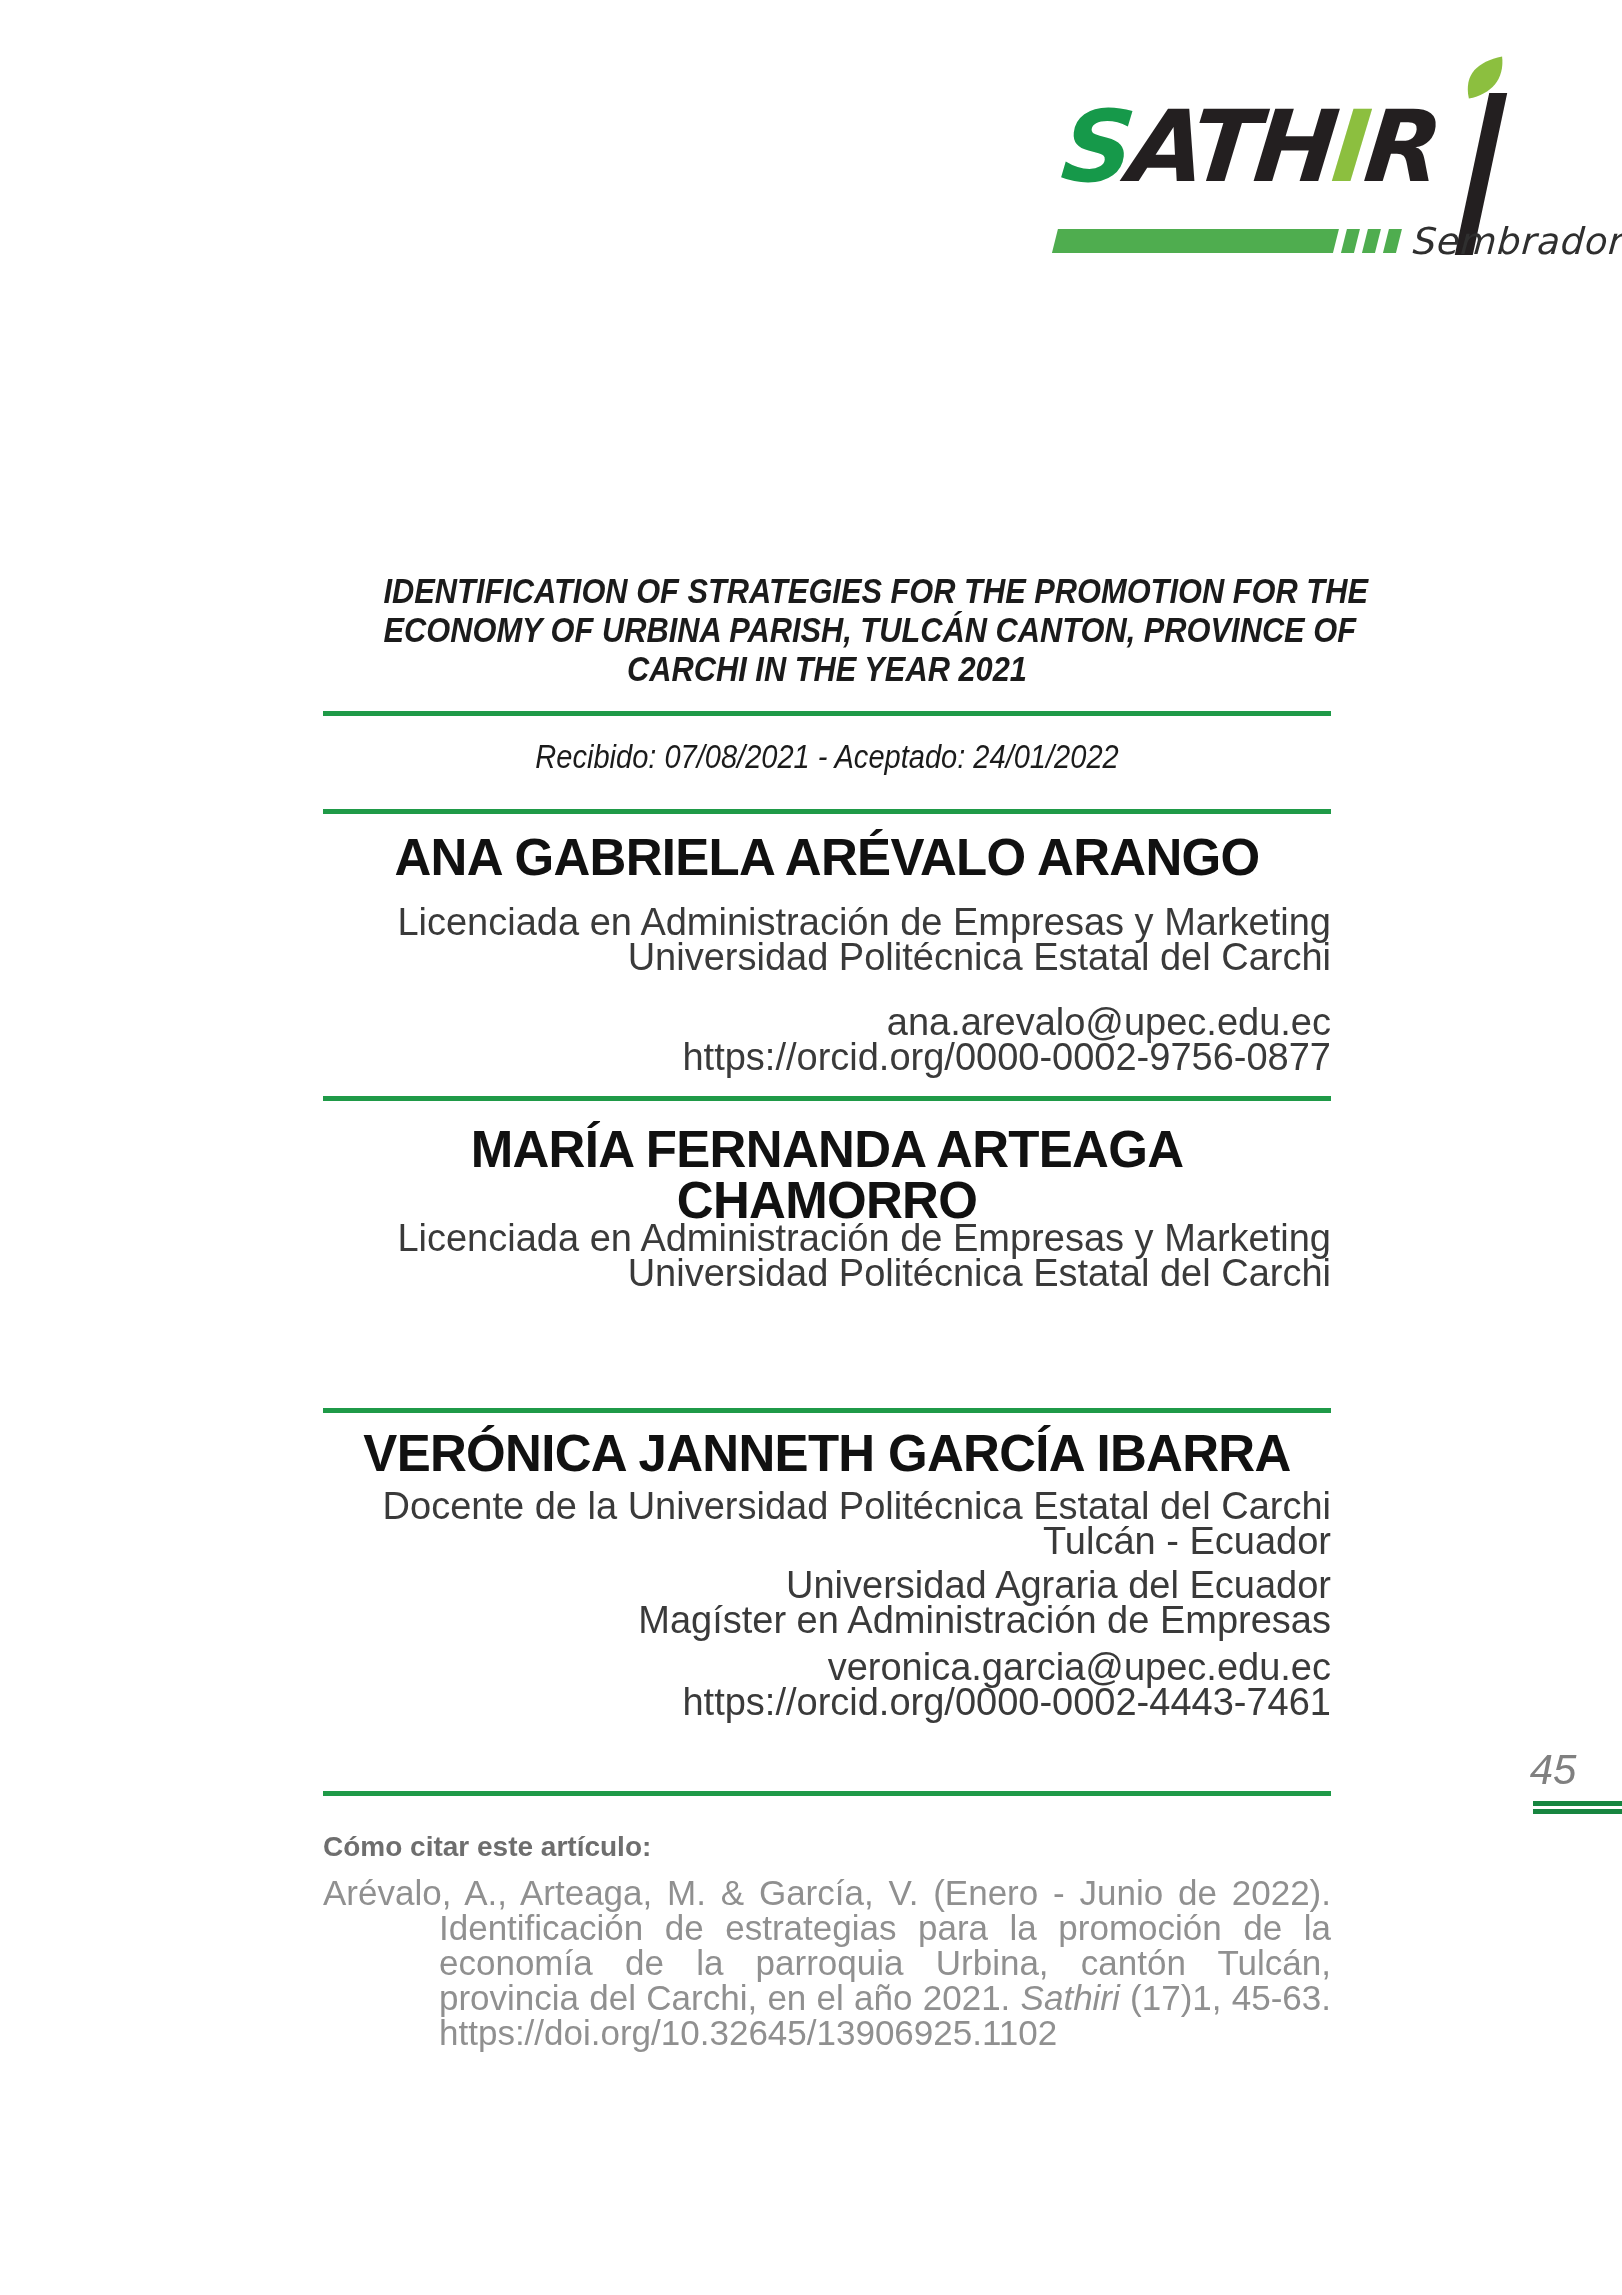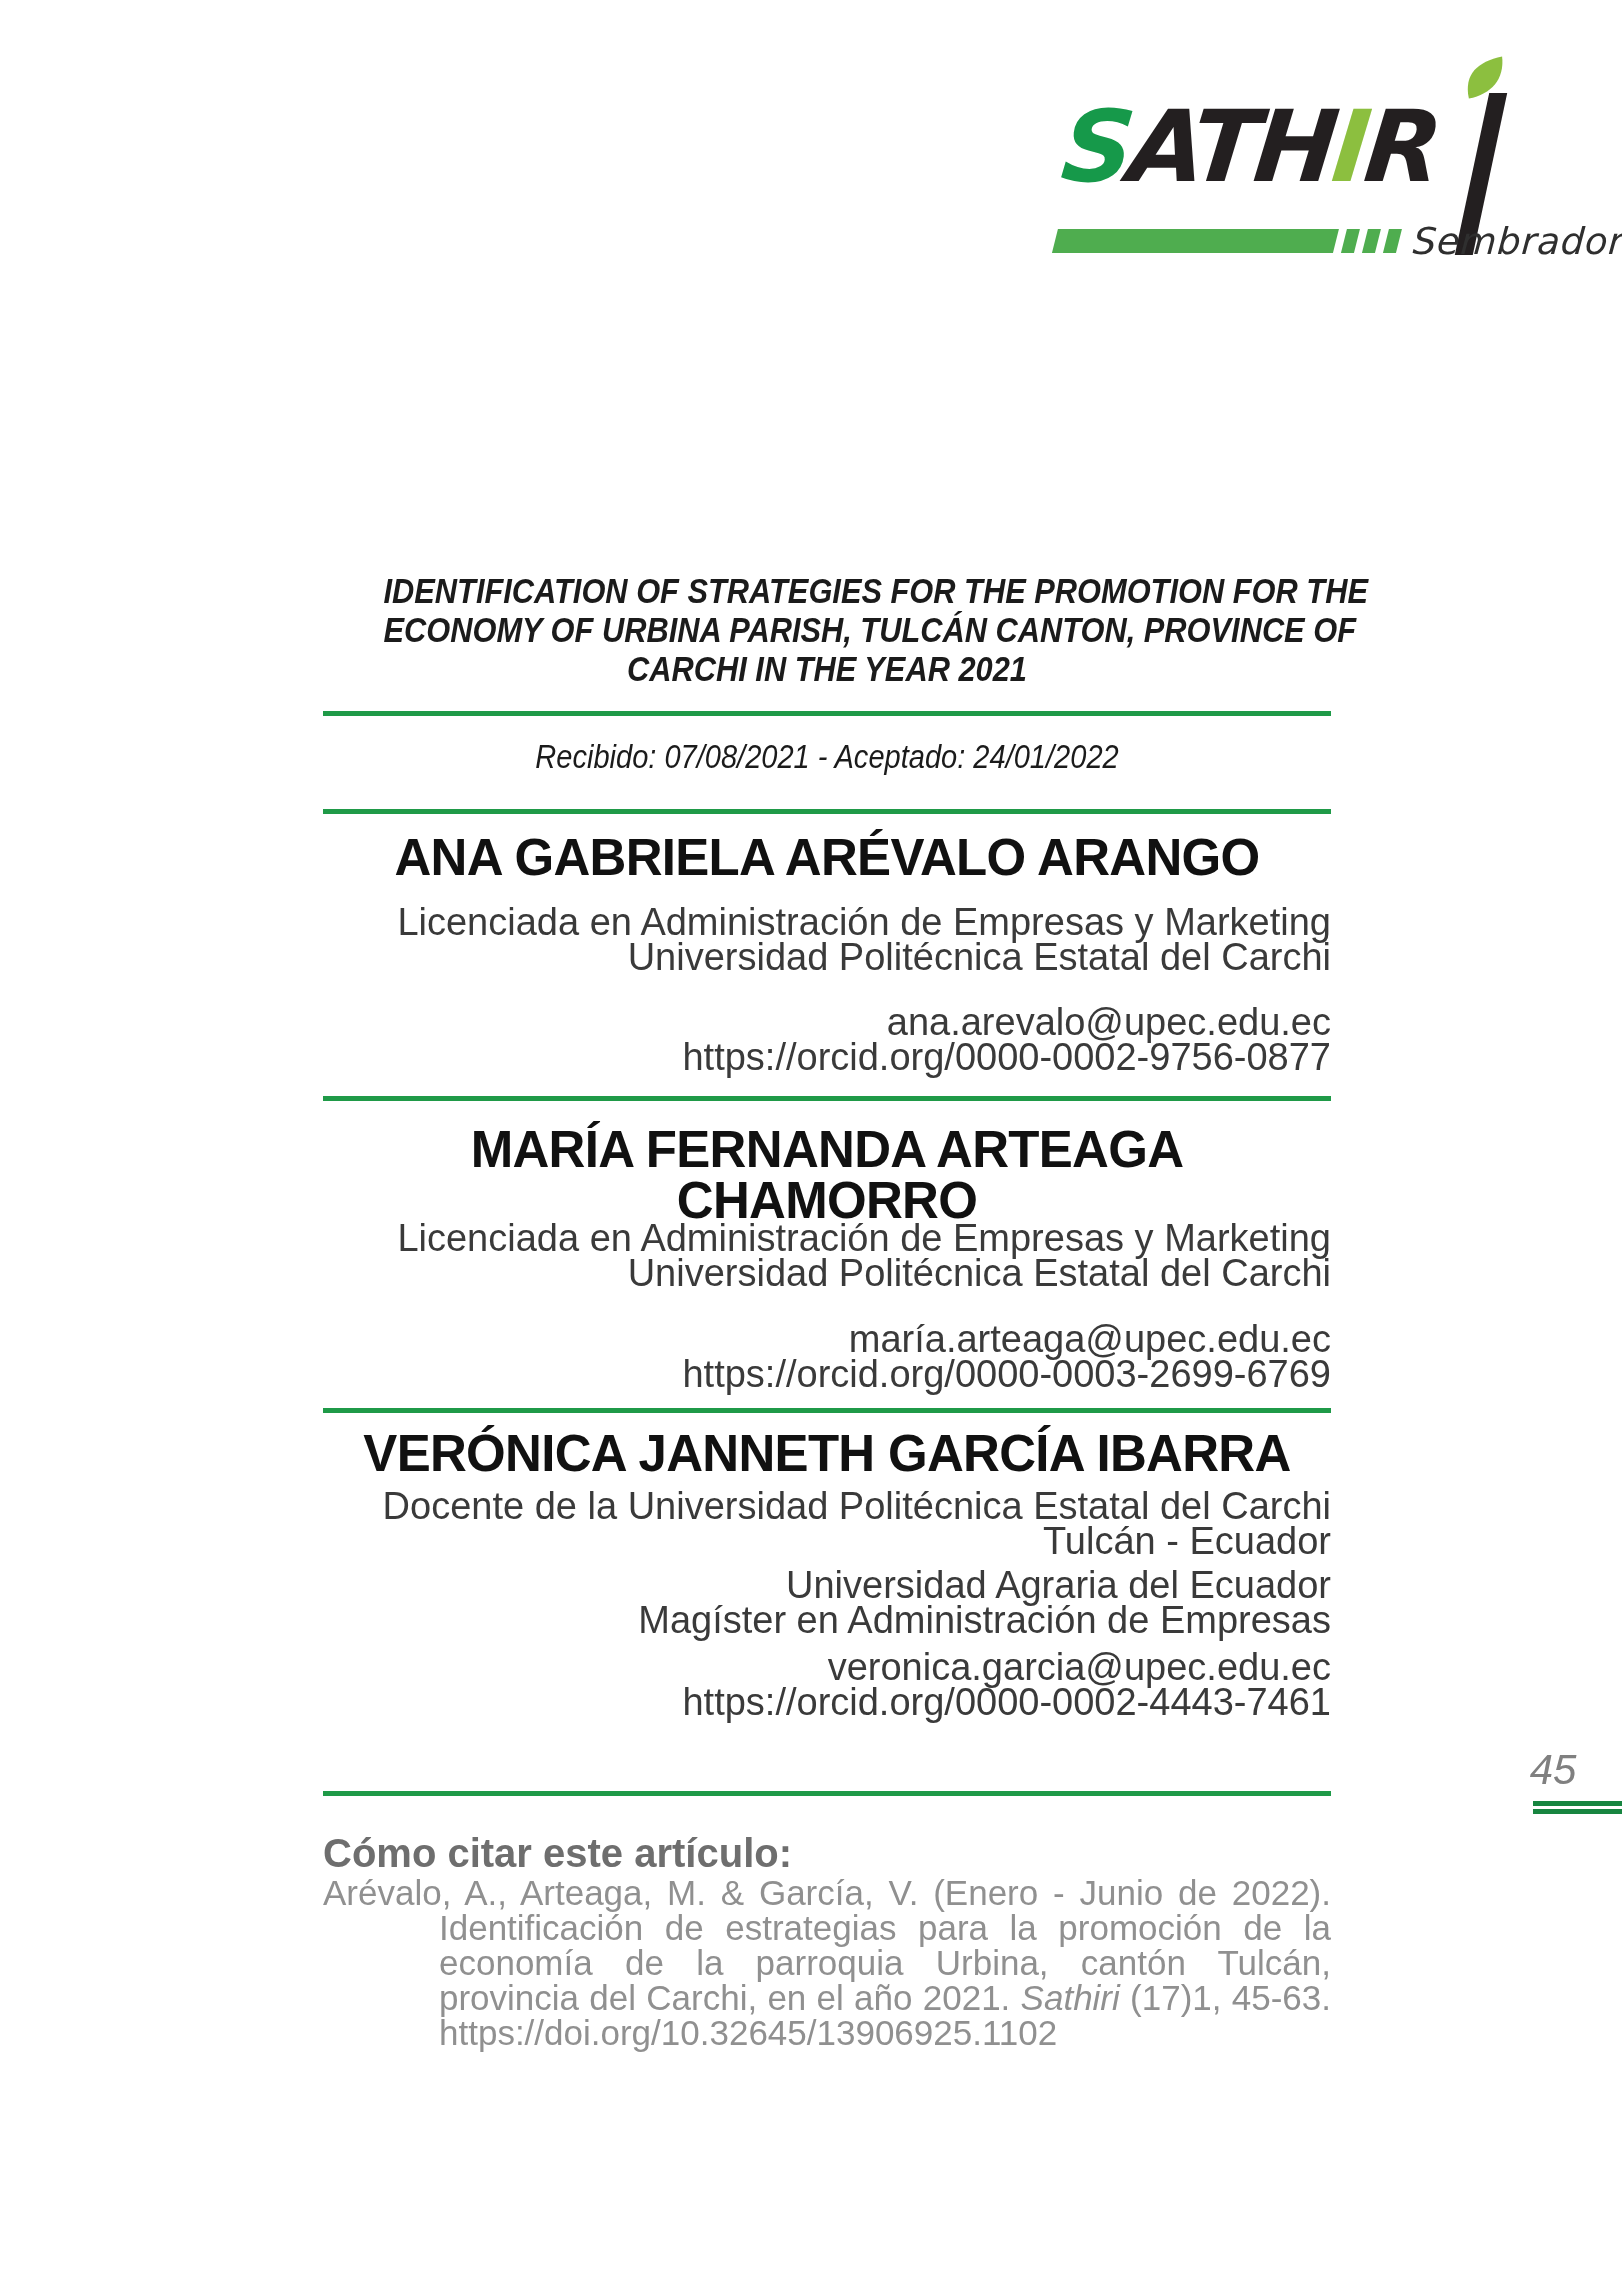--- a/index.html
+++ b/index.html
@@ -95,21 +95,21 @@
     position:absolute;left:1517px;top:1746px;width:72px;
     text-align:center;
     font-style:italic;font-size:42px;color:#808080;
   }
   .pn-line{position:absolute;left:1533px;width:90px;height:4.6px;background:#178540;}
   .pn-l1{top:1801px;} .pn-l2{top:1809px;}
 
   
   .cite-head{
     position:absolute;left:323px;top:1831px;width:1008px;
-    font-weight:700;font-size:40px;color:#6E6E6E;
+    font-weight:700;font-size:28px;color:#6E6E6E;
   }
   .cite-body{
     position:absolute;left:323px;top:1875px;width:1008px;
     font-size:35px;line-height:35px;color:#909090;
     text-align:justify;
     padding-left:116px;text-indent:-116px;
     box-sizing:border-box;
   }
   .cite-body .it{font-style:italic;}
 </style>
@@ -158,24 +158,20 @@
     <div>https://orcid.org/0000-0002-9756-0877</div>
   </div>
 
   <div class="rule r3"></div>
 
   <div class="author-name a2-name">MARÍA FERNANDA ARTEAGA CHAMORRO</div>
   <div class="author-info a2-p1">
     <div>Licenciada en Administración de Empresas y Marketing</div>
     <div>Universidad Politécnica Estatal del Carchi</div>
   </div>
-  <div class="author-info a2-p2">
-    <div>maría.arteaga@upec.edu.ec</div>
-    <div>https://orcid.org/0000-0003-2699-6769</div>
-  </div>
 
   <div class="rule r4"></div>
 
   <div class="author-name a3-name">VERÓNICA JANNETH GARCÍA IBARRA</div>
   <div class="author-info a3-p1">
     <div>Docente de la Universidad Politécnica Estatal del Carchi</div>
     <div>Tulcán - Ecuador</div>
   </div>
   <div class="author-info a3-p2">
     <div>Universidad Agraria del Ecuador</div>

